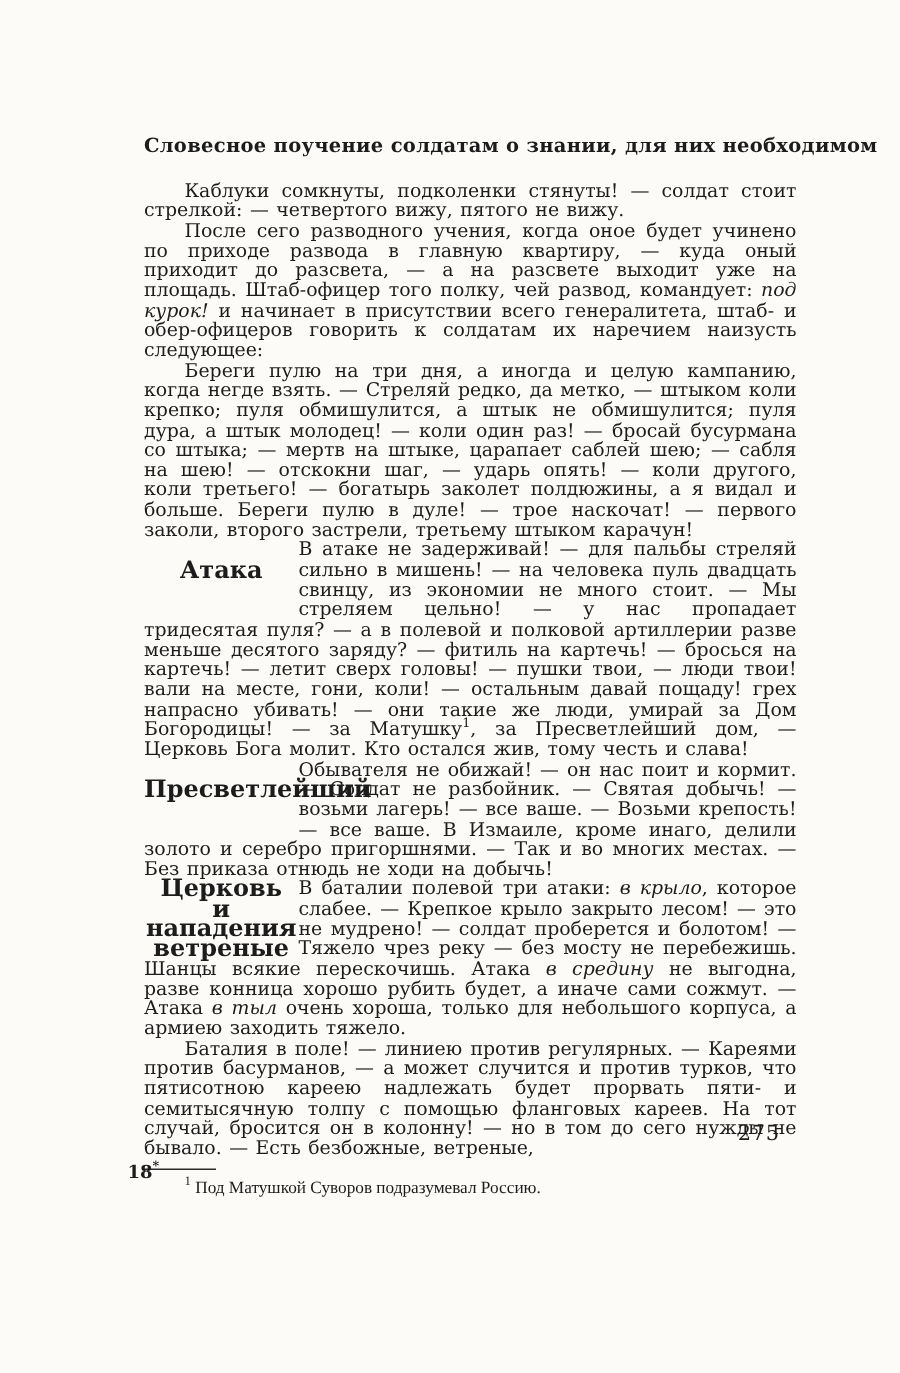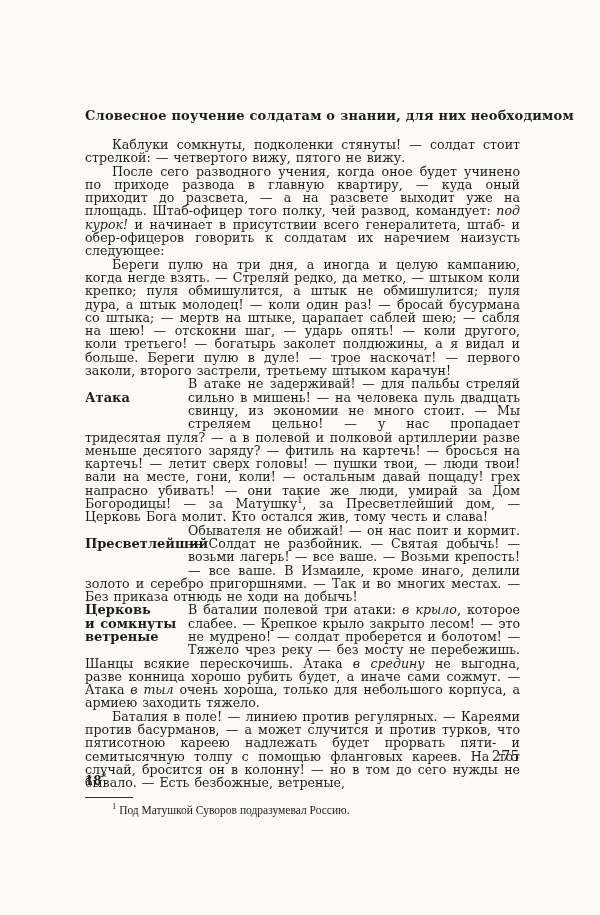--- a/index.html
+++ b/index.html
@@ -15,24 +15,23 @@
   }
   .sheet {
     position: absolute;
     inset: 0;
     background: #fcfbf8;
     font-family: "DejaVu Serif", "Liberation Serif", serif;
     color: #1c1c1c;
   }
   .content {
     position: absolute;
-    left: 85px;
+    left: 96px;
     top: 90px;
     width: 435px;
-    margin-top: 18px;
   }
   .page-title {
     font-weight: bold;
     font-size: 13px;
     line-height: 16px;
     text-align: center;
     white-space: nowrap;
     letter-spacing: 0.2px;
     margin: 0 0 14px 0;
   }
@@ -54,23 +53,23 @@
   .par sup, .footnote sup, .footer-left sup {
     font-size: 8.5px;
     line-height: 0;
     vertical-align: super;
   }
   .cutin {
     float: left;
     width: 103px;
     height: 40px;
     box-sizing: border-box;
-    text-align: left;
+    text-align: center;
     font-weight: bold;
-    font-size: 13px;
+    font-size: 16px;
     line-height: 13.3px;
     text-indent: 0;
     display: block;
   }
   .lbl-line {
     display: block;
     text-indent: 0;
   }
   .footnote-rule {
     width: 48px;
@@ -120,21 +119,21 @@
         <p class="par indent">После сего разводного учения, когда оное будет учинено по приходе развода в главную квартиру, — куда оный приходит до разсвета, — а на разсвете выходит уже на площадь. Штаб-офицер того полку, чей развод, командует: <i>под курок!</i> и начинает в присутствии всего генералитета, штаб- и обер-офицеров говорить к солдатам их наречием наизусть следующее:</p>
         <p class="par indent">Береги пулю на три дня, а иногда и целую кампанию, когда негде взять. — Стреляй редко, да метко, — штыком коли крепко; пуля обмишулится, а штык не обмишулится; пуля дура, а штык молодец! — коли один раз! — бросай бусурмана со штыка; — мертв на штыке, царапает саблей шею; — сабля на шею! — отскокни шаг, — ударь опять! — коли другого, коли третьего! — богатырь заколет полдюжины, а я видал и больше. Береги пулю в дуле! — трое наскочат! — первого заколи, второго застрели, третьему штыком карачун!</p>
         <p class="par"><span class="cutin" style="padding-top: 13.3px;">
             <span class="lbl-line">Атака</span>
           </span>В атаке не задерживай! — для пальбы стреляй сильно в мишень! — на человека пуль двадцать свинцу, из экономии не много стоит. — Мы стреляем цельно! — у нас пропадает тридесятая пуля? — а в полевой и полковой артиллерии разве меньше десятого заряду? — фитиль на картечь! — бросься на картечь! — летит сверх головы! — пушки твои, — люди твои! вали на месте, гони, коли! — остальным давай пощаду! грех напрасно убивать! — они такие же люди, умирай за Дом Богородицы! — за Матушку<sup>1</sup>, за Пресветлейший дом, — Церковь Бога молит. Кто остался жив, тому честь и слава!</p>
         <p class="par"><span class="cutin" style="padding-top: 13.3px;">
             <span class="lbl-line">Пресветлейший</span>
           </span>Обывателя не обижай! — он нас поит и кормит. — Солдат не разбойник. — Святая добычь! — возьми лагерь! — все ваше. — Возьми крепость! — все ваше. В Измаиле, кроме инаго, делили золото и серебро пригоршнями. — Так и во многих местах. — Без приказа отнюдь не ходи на добычь!</p>
         <p class="par"><span class="cutin" style="padding-top: 0px;">
             <span class="lbl-line">Церковь</span>
-            <span class="lbl-line">и сомкнуты</span>
+            <span class="lbl-line">и нападения</span>
             <span class="lbl-line">ветреные</span>
           </span>В баталии полевой три атаки: <i>в крыло</i>, которое слабее. — Крепкое крыло закрыто лесом! — это не мудрено! — солдат проберется и болотом! — Тяжело чрез реку — без мосту не перебежишь. Шанцы всякие перескочишь. Атака <i>в средину</i> не выгодна, разве конница хорошо рубить будет, а иначе сами сожмут. — Атака <i>в тыл</i> очень хороша, только для небольшого корпуса, а армиею заходить тяжело.</p>
         <p class="par indent">Баталия в поле! — линиею против регулярных. — Кареями против басурманов, — а может случится и против турков, что пятисотною кареею надлежать будет прорвать пяти- и семитысячную толпу с помощью фланговых кареев. На тот случай, бросится он в колонну! — но в том до сего нужды не бывало. — Есть безбожные, ветреные,</p>
       </div>
 
     <div class="footnote-rule"></div>
     <p class="footnote"><sup>1</sup> <span>Под Матушкой Суворов подразумевал Россию.</span></p>
   </div>
 
   <div class="footer-row">

